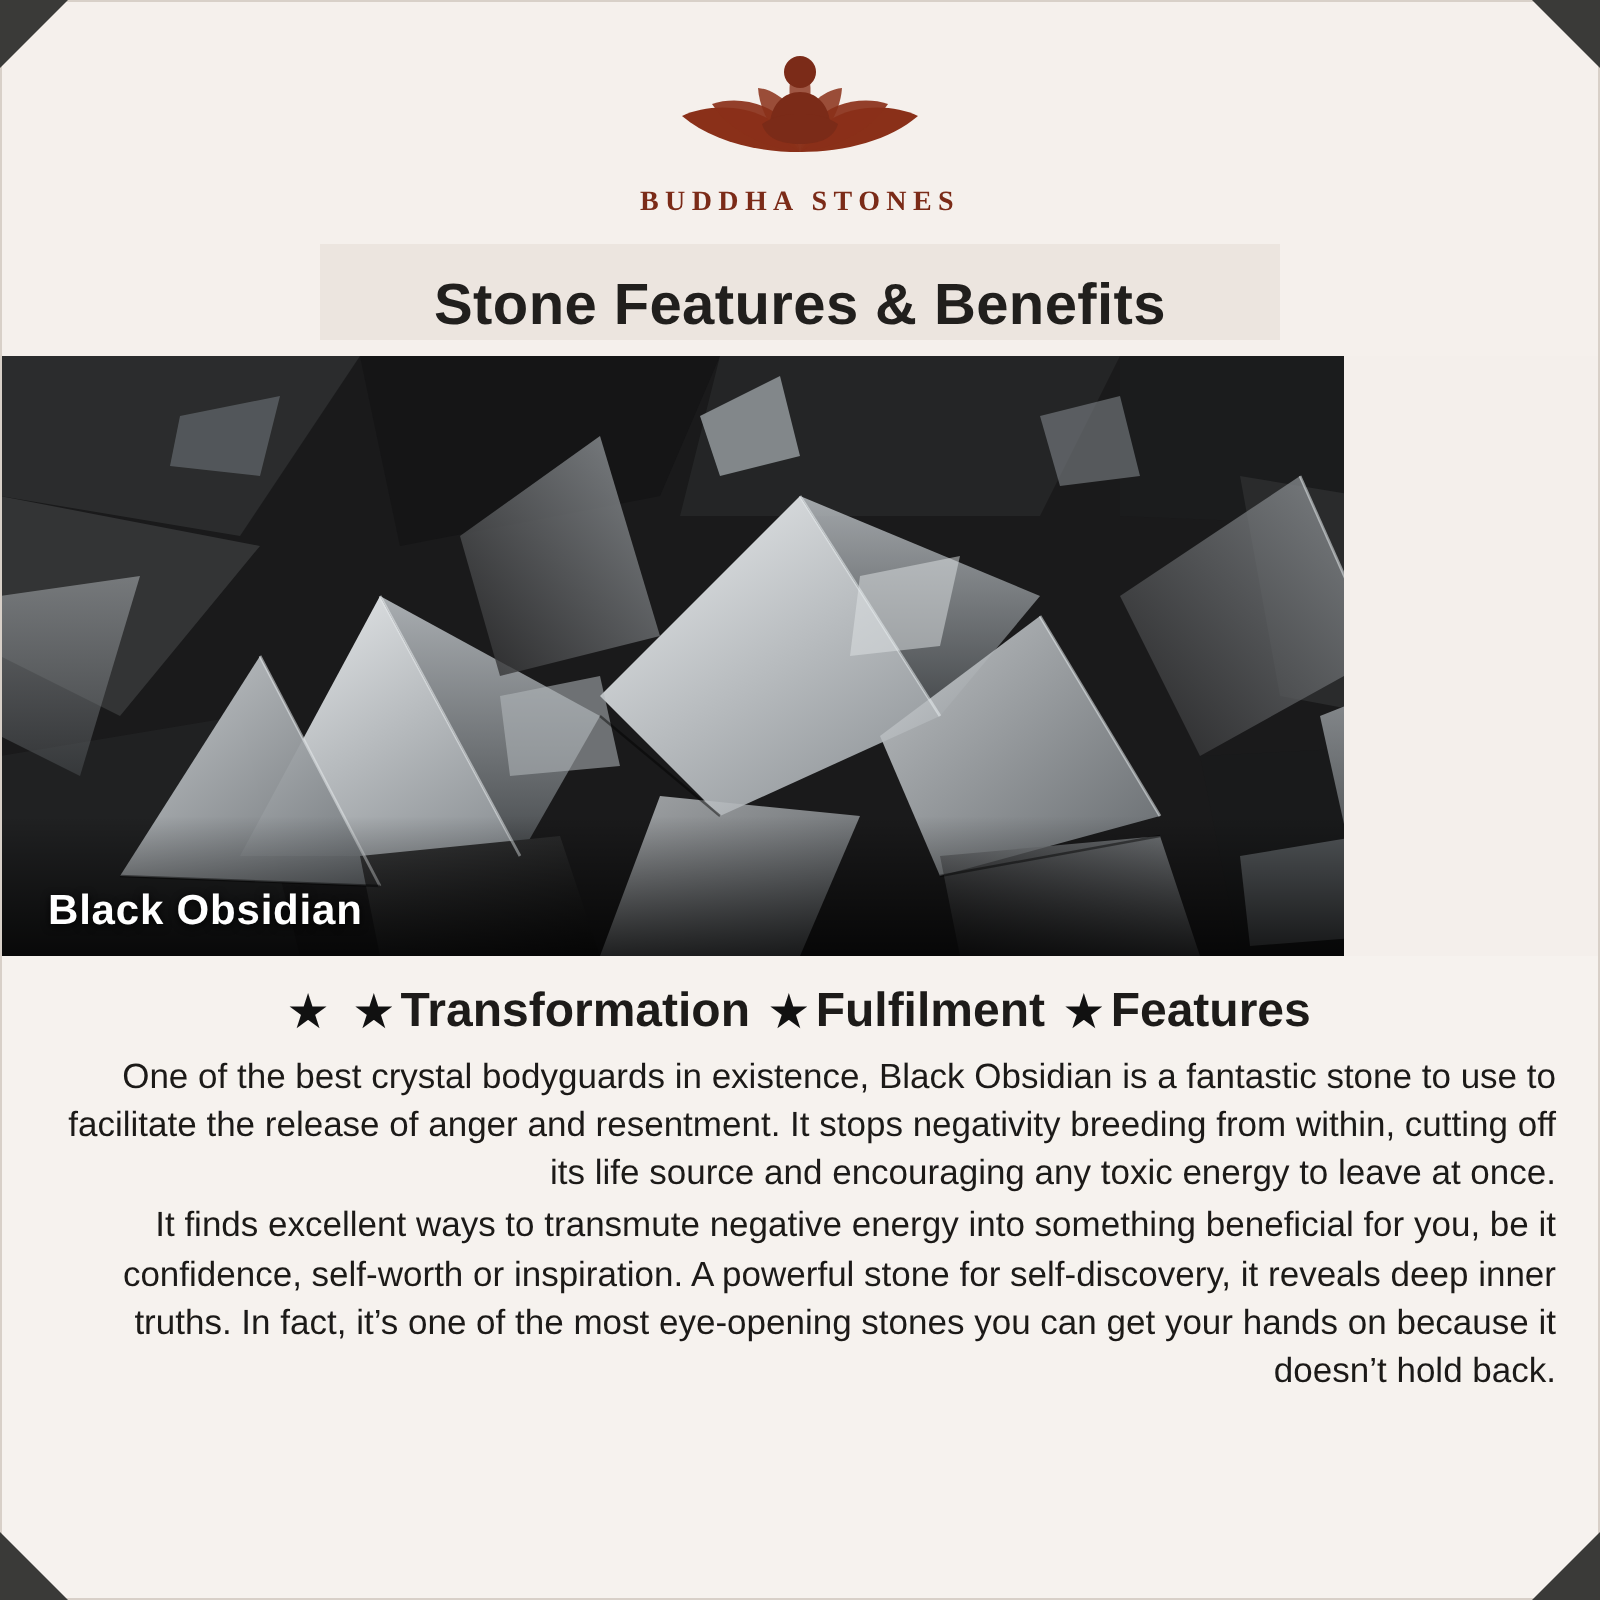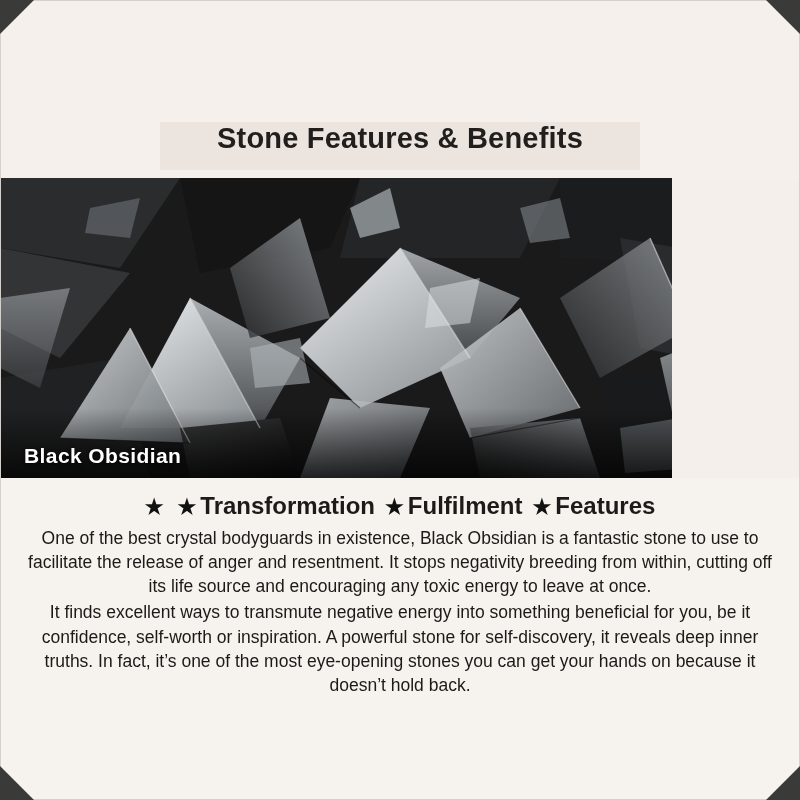--- a/index.html
+++ b/index.html
@@ -89,21 +89,21 @@
   }
 
   .title-band {
     position: absolute;
     left: 160px;
     right: 160px;
     bottom: 8px;
     height: 48px;
     background: #ece5df;
     display: flex;
-    align-items: flex-start;
+    align-items: flex-end;
     justify-content: center;
   }
   .title-band .title {
     font-size: 29px;
     font-weight: bold;
     color: #211f1d;
     font-family: "Liberation Sans", sans-serif;
     letter-spacing: 0.2px;
   }
 
@@ -156,37 +156,59 @@
     margin-right: 4px;
     color: #111;
   }
   .kw + .kw { margin-left: 10px; }
 
   .para {
     font-size: 17.5px;
     line-height: 1.38;
     color: #1c1a18;
     margin: 0 0 2px 0;
-    text-align: center;
+    text-align: right;
   }
   .para + .para { margin-top: 2px; }
 </style>
 </head>
 <body>
 
 <div class="page">
 
   <div class="frame"></div>
   <div class="corner corner-tl"></div>
   <div class="corner corner-tr"></div>
   <div class="corner corner-bl"></div>
   <div class="corner corner-br"></div>
 
   <div class="header">
 
+    <div class="logo-wrap">
+      <svg class="logo-mark" viewBox="0 0 150 76">
+        <g fill="#8a3019">
+
+          <path d="M75 62 C52 62 30 56 16 44 C28 38 48 38 60 46 C67 51 72 57 75 62 Z"></path>
+          <path d="M75 62 C98 62 120 56 134 44 C122 38 102 38 90 46 C83 51 78 57 75 62 Z"></path>
+          <path d="M75 62 C58 60 40 52 31 38 C43 34 59 37 68 47 C72 52 74 57 75 62 Z" opacity="0.92"></path>
+          <path d="M75 62 C92 60 110 52 119 38 C107 34 91 37 82 47 C78 52 76 57 75 62 Z" opacity="0.92"></path>
+          <path d="M75 62 C64 56 55 44 54 30 C64 31 73 40 76 51 C77 56 76 60 75 62 Z" opacity="0.85"></path>
+          <path d="M75 62 C86 56 95 44 96 30 C86 31 77 40 74 51 C73 56 74 60 75 62 Z" opacity="0.85"></path>
+
+          <path d="M75 48 C69 40 67 26 75 14 C83 26 81 40 75 48 Z" opacity="0.8"></path>
+        </g>
+        <g fill="#7b2b18">
+
+          <circle cx="75" cy="22" r="8"></circle>
+          <path d="M75 32 C67 32 61 38 60 47 L90 47 C89 38 83 32 75 32 Z"></path>
+          <path d="M56 48 C62 44 68 43 75 43 C82 43 88 44 94 48 C92 55 85 58 75 58 C65 58 58 55 56 48 Z"></path>
+        </g>
+      </svg>
+      <div class="logo-text">BUDDHA STONES</div>
+    </div>
 
     <div class="title-band">
       <div class="title">Stone Features &amp; Benefits</div>
     </div>
   </div>
 
   <div class="hero">
     <svg width="800" height="300" viewBox="0 0 800 300">
       <defs>
         <linearGradient id="g1" x1="0" y1="0" x2="1" y2="1">

